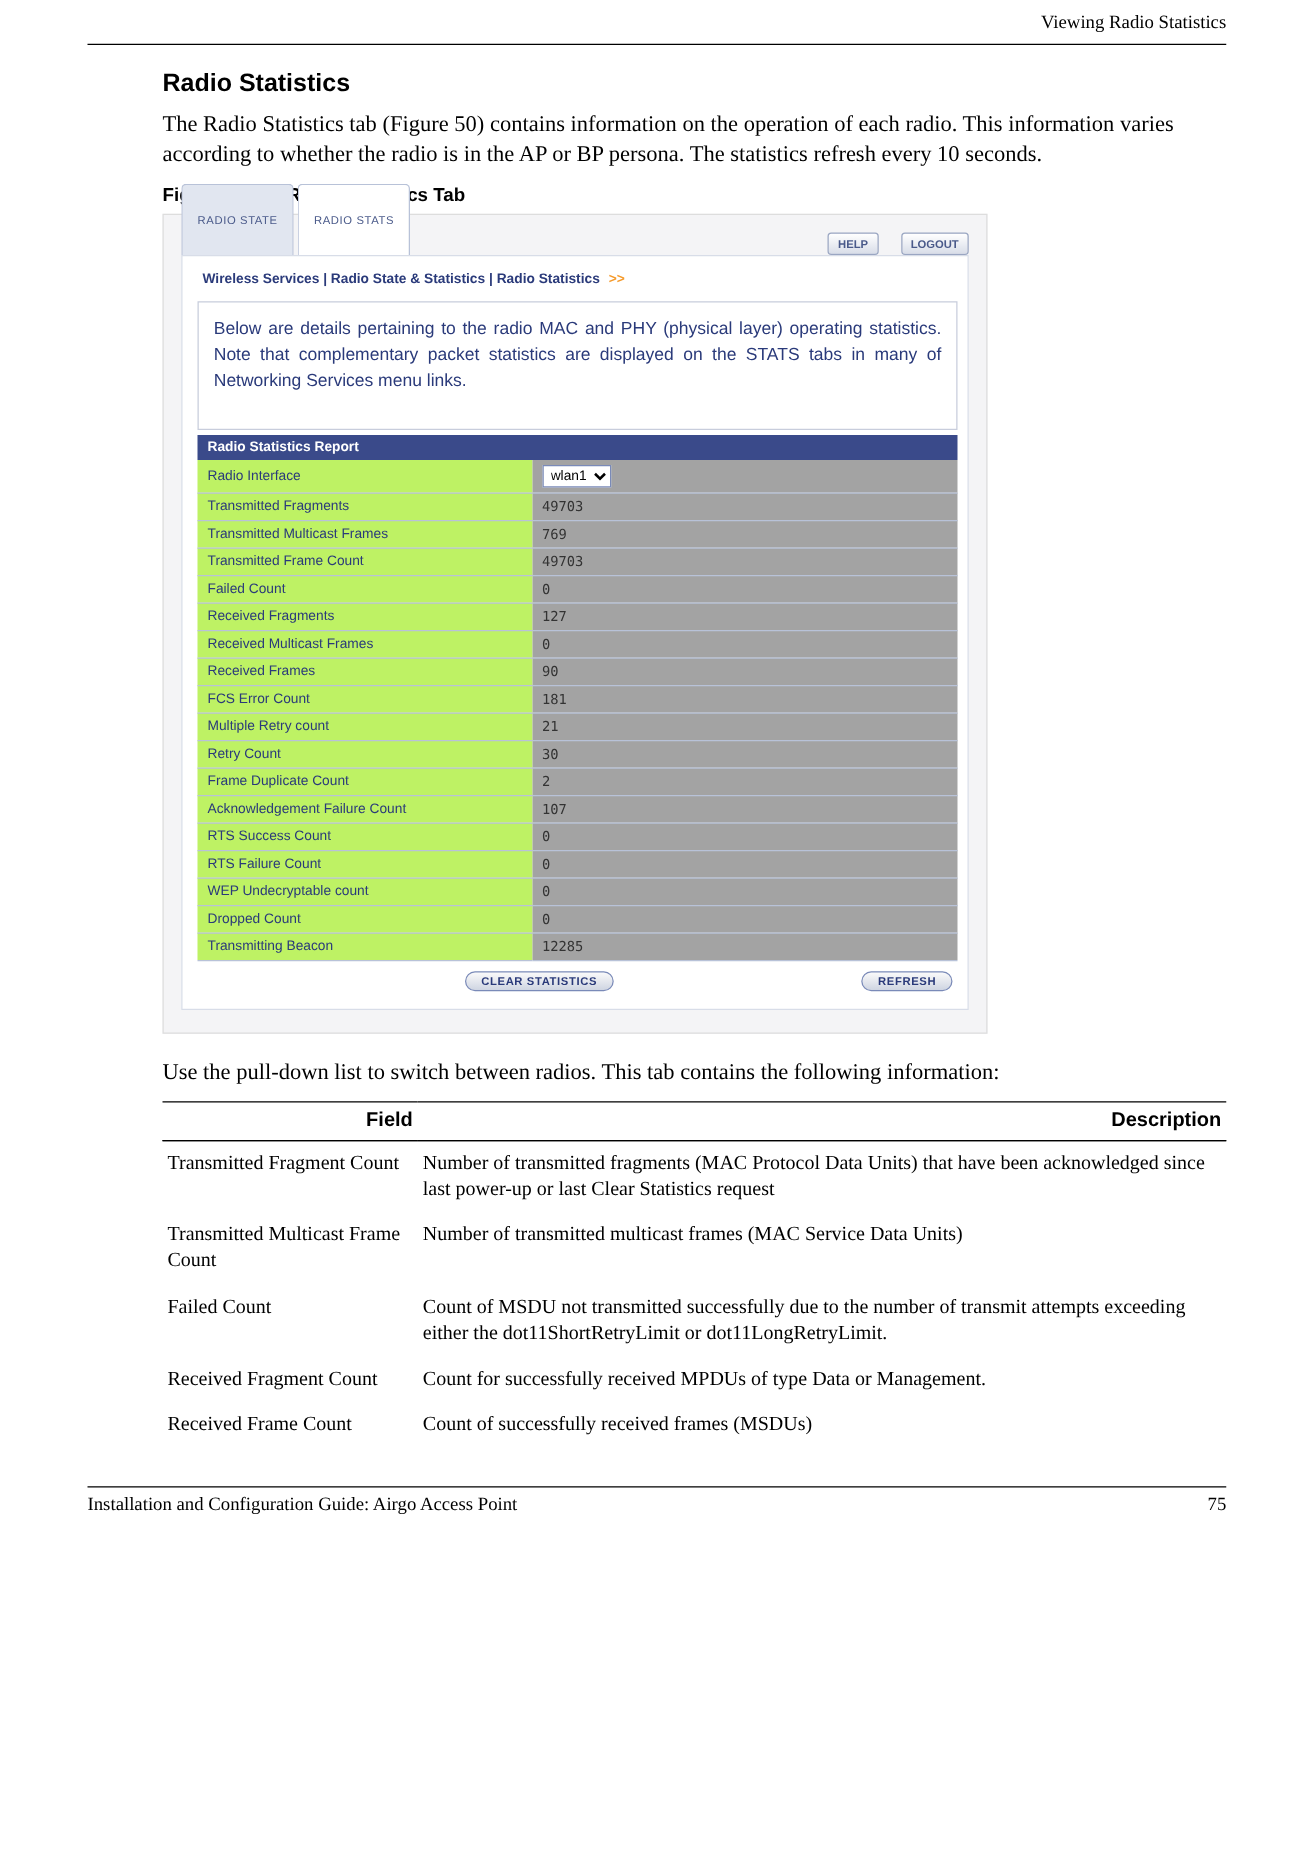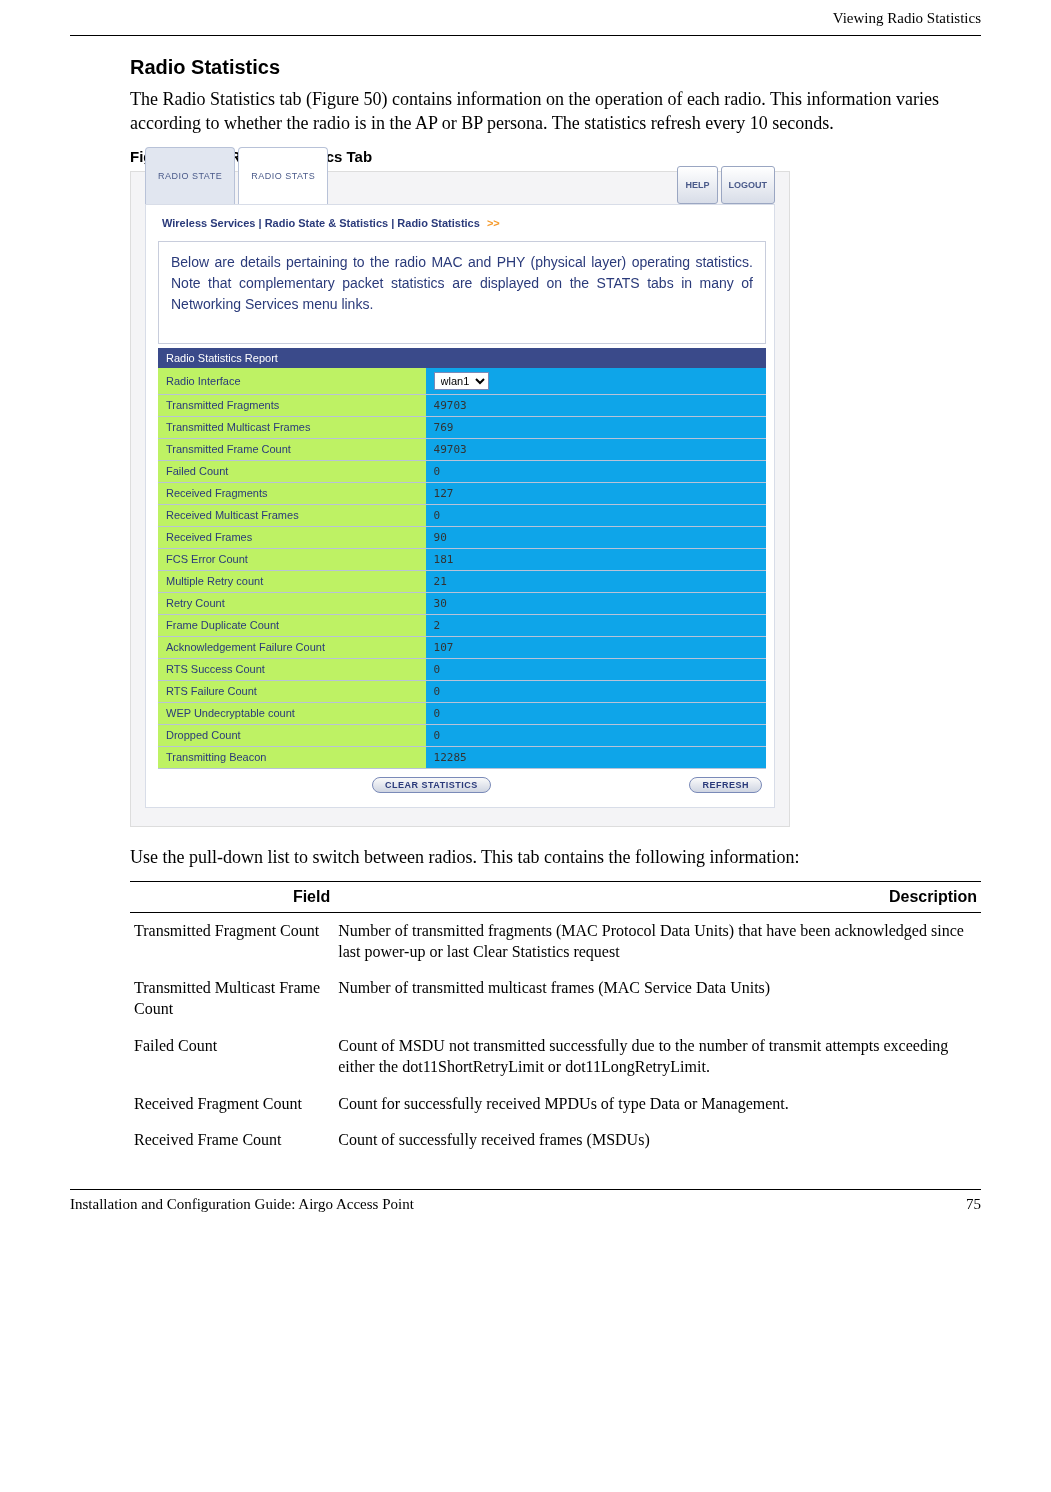--- a/index.html
+++ b/index.html
@@ -72,22 +72,22 @@
   }
   .tab.active { background: #fff; }
   .tabbar-spacer { flex: 1; }
   .top-btn {
     font-size: 9px;
     font-weight: bold;
     color: #4a5a8a;
     background: linear-gradient(#fff, #d8dde8);
     border: 1px solid #9aa6c2;
     border-radius: 3px;
-    padding: 13px 7px;
-    margin-left: 3px;
+    padding: 3px 7px;
+    margin-left: 18px;
   }
   .shot-inner {
     background: #fff;
     margin: 0 14px;
     border: 1px solid #d8dde8;
     padding: 10px 8px 14px 12px;
   }
   .breadcrumb {
     color: #2a3a7a;
     font-weight: bold;
@@ -104,34 +104,34 @@
     padding: 10px 12px 28px 12px;
     color: #2a3a7a;
     font-size: 14px;
     line-height: 1.5;
     margin-bottom: 4px;
     text-align: justify;
   }
   .report-title {
     background: #3a4a8a;
     color: #fff;
-    font-weight: normal;
+    font-weight: bold;
     font-size: 11px;
     padding: 4px 8px;
   }
   table.stats {
     width: 100%;
     border-collapse: collapse;
   }
   table.stats td {
     border-bottom: 1px solid #b8c2d8;
     padding: 4px 8px;
     font-size: 11px;
     color: #333;
-    background: #0ea5e9;
+    background: #a3a3a3;
   }
   table.stats td.label { width: 44%; background:#bef264; color:#2a3a7a;}
   table.stats td.value { width: 56%; font-family: Verdana, monospace; }
   select.iface {
     font-family: Verdana, sans-serif;
     font-size: 11px;
     border: 1px solid #7a8ab8;
     background: #fff;
     color: #000;
     padding: 0 2px;

